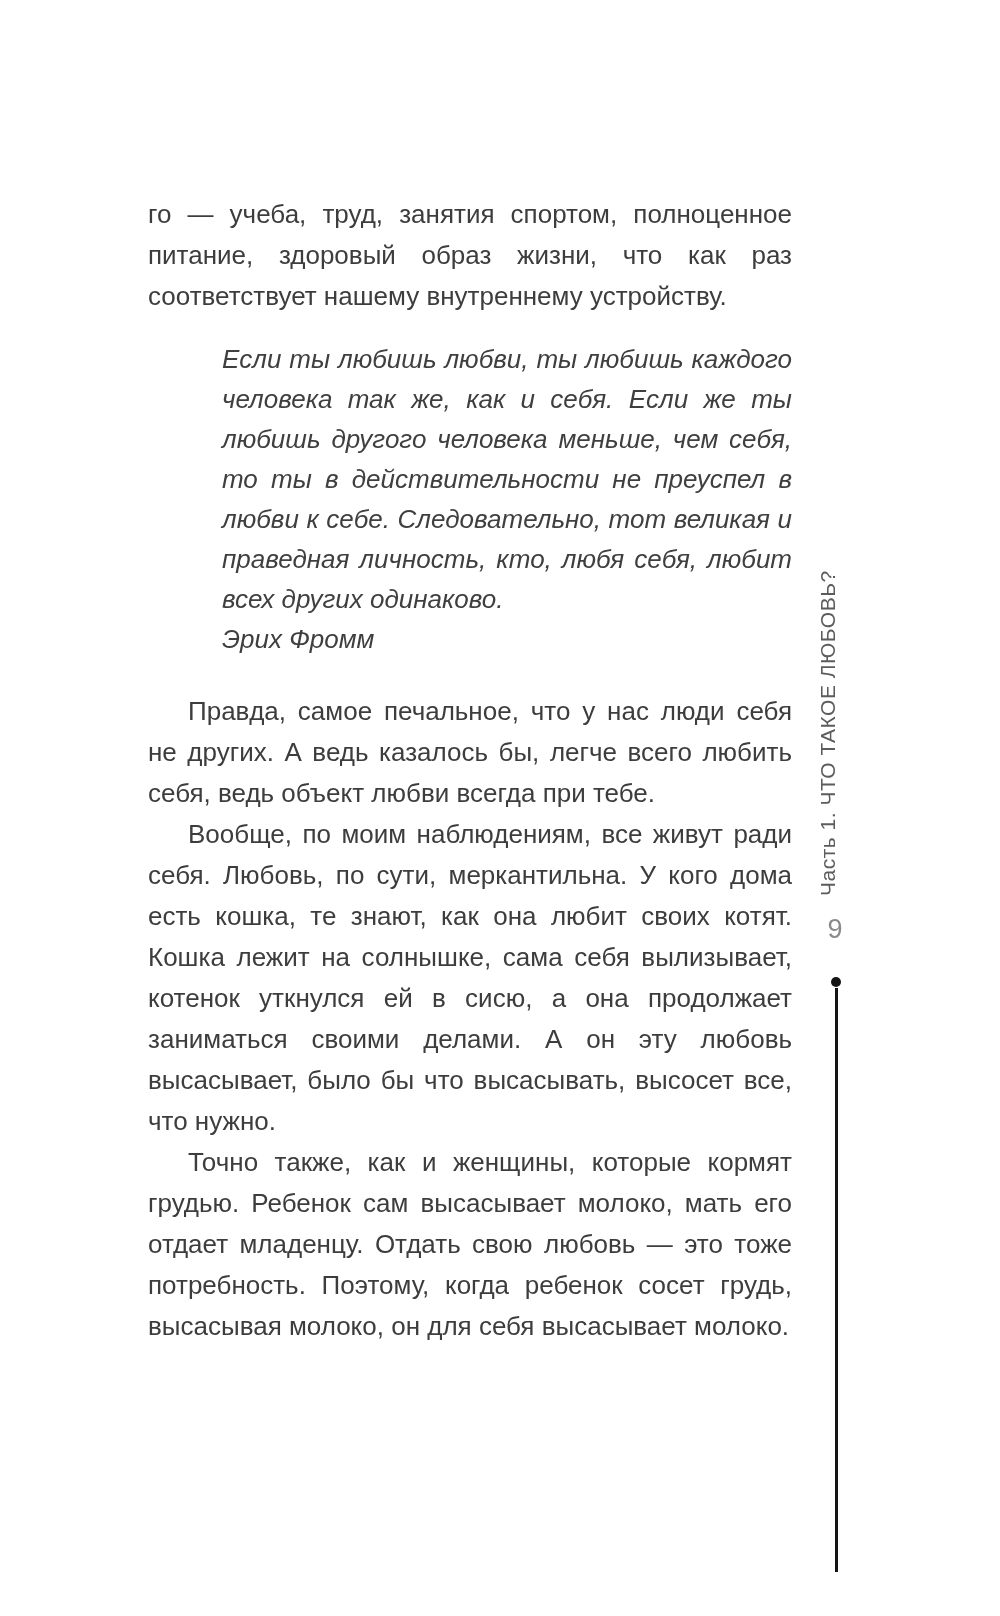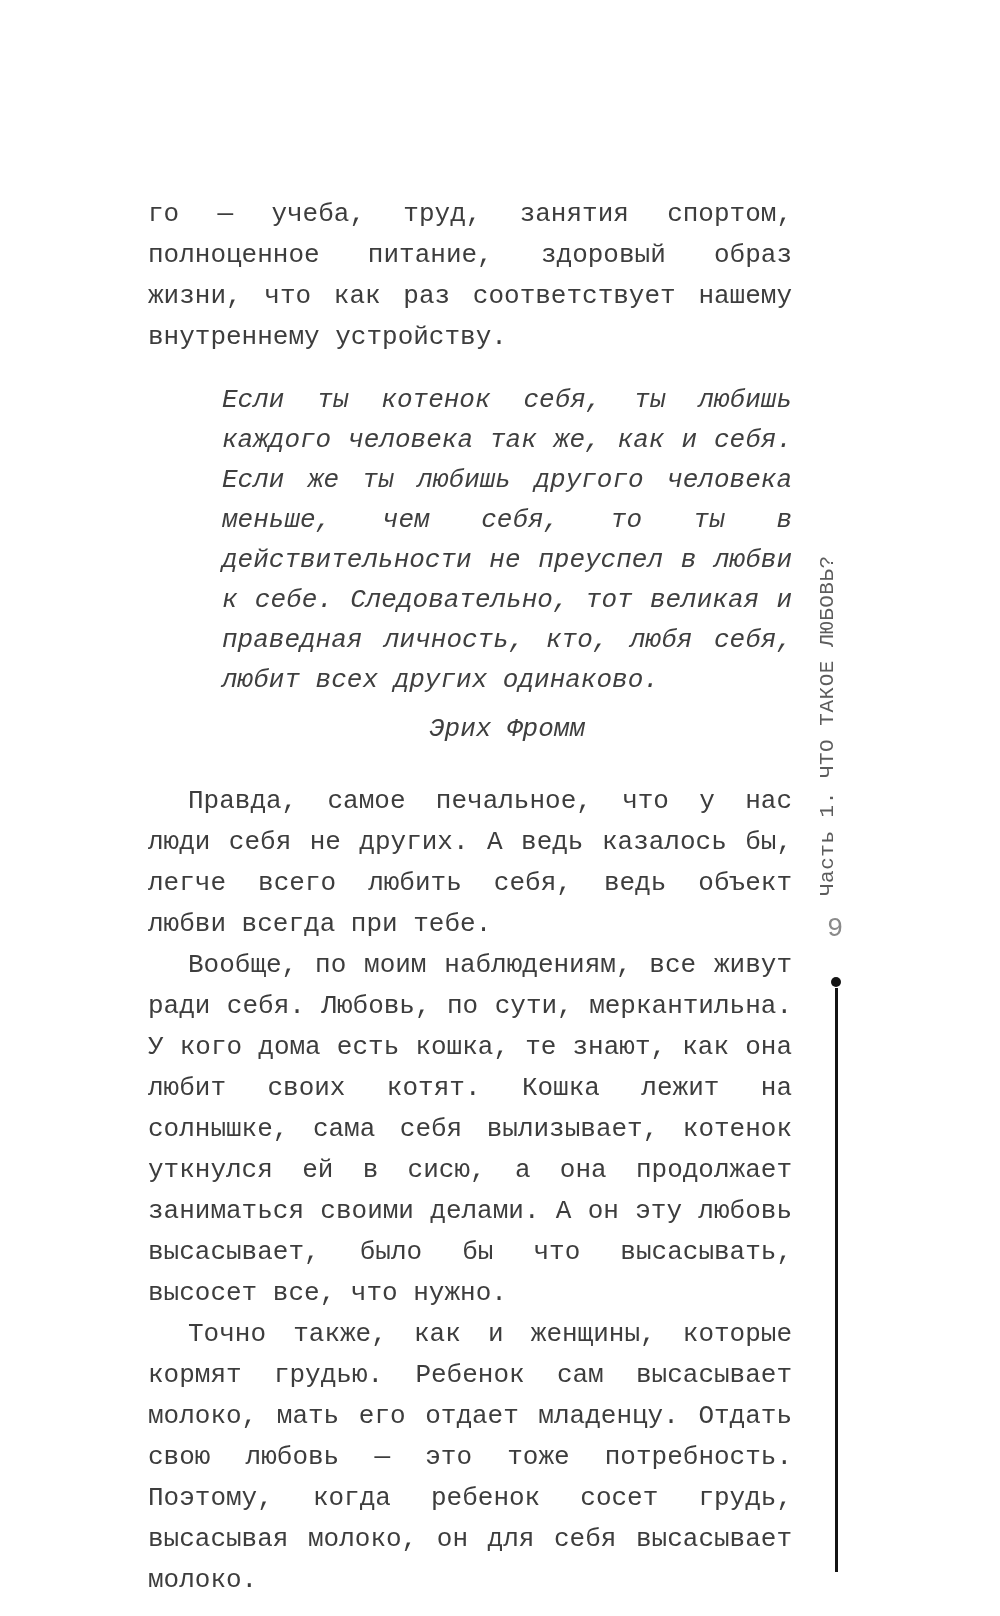--- a/index.html
+++ b/index.html
@@ -6,21 +6,21 @@
     margin: 0;
     padding: 0;
     background: #ffffff;
   }
   .page {
     position: relative;
     width: 1000px;
     height: 1616px;
     background: #ffffff;
     overflow: hidden;
-    font-family: Liberation Mono, monospace;
+    font-family: Liberation Sans, sans-serif;
   }
   .text-block {
     position: absolute;
     left: 148px;
     top: 194px;
     width: 644px;
     font-size: 26px;
     line-height: 41px;
     color: #3d3d3d;
     text-align: justify;
@@ -36,26 +36,26 @@
   }
   .quote-text {
     margin: 0;
     font-style: italic;
     font-size: 26px;
     line-height: 40px;
     color: #3f3f3f;
     text-align: justify;
   }
   .quote-attribution {
-    margin: 9px;
+    margin: 0;
     font-style: italic;
     font-size: 26px;
     line-height: 40px;
     color: #3f3f3f;
-    text-align: center;
+    text-align: left;
   }
   .margin-sidebar {
     position: absolute;
     left: 800px;
     top: 0;
     width: 80px;
     height: 1616px;
   }
   .chapter-vertical {
     position: absolute;
@@ -99,21 +99,21 @@
 </head>
 <body>
 
 <div class="page">
 
   <div class="text-block">
 
     <p class="para">го — учеба, труд, занятия спортом, полноценное питание, здоровый образ жизни, что как раз соответствует нашему внутреннему устройству.</p>
 
     <div class="quote">
-      <p class="quote-text">Если ты котенок себя, ты любишь каждого человека так же, как и себя. Если же ты любишь другого человека меньше, чем себя, то ты в действительности не преуспел в любви к себе. Следовательно, тот великая и праведная личность, кто, любя себя, любит всех других одинаково.</p>
+      <p class="quote-text">Если ты любишь любви, ты любишь каждого человека так же, как и себя. Если же ты любишь другого человека меньше, чем себя, то ты в действительности не преуспел в любви к себе. Следовательно, тот великая и праведная личность, кто, любя себя, любит всех других одинаково.</p>
       <p class="quote-attribution">Эрих Фромм</p>
     </div>
 
     <p class="para indent">Правда, самое печальное, что у нас люди себя не других. А ведь казалось бы, легче всего любить себя, ведь объект любви всегда при тебе.</p>
 
     <p class="para indent">Вообще, по моим наблюдениям, все живут ради себя. Любовь, по сути, меркантильна. У кого дома есть кошка, те знают, как она любит своих котят. Кошка лежит на солнышке, сама себя вылизывает, котенок уткнулся ей в сисю, а она продолжает заниматься своими делами. А он эту любовь высасывает, было бы что высасывать, высосет все, что нужно.</p>
 
     <p class="para indent">Точно также, как и женщины, которые кормят грудью. Ребенок сам высасывает молоко, мать его отдает младенцу. Отдать свою любовь — это тоже потребность. Поэтому, когда ребенок сосет грудь, высасывая молоко, он для себя высасывает молоко.</p>
 
   </div>

